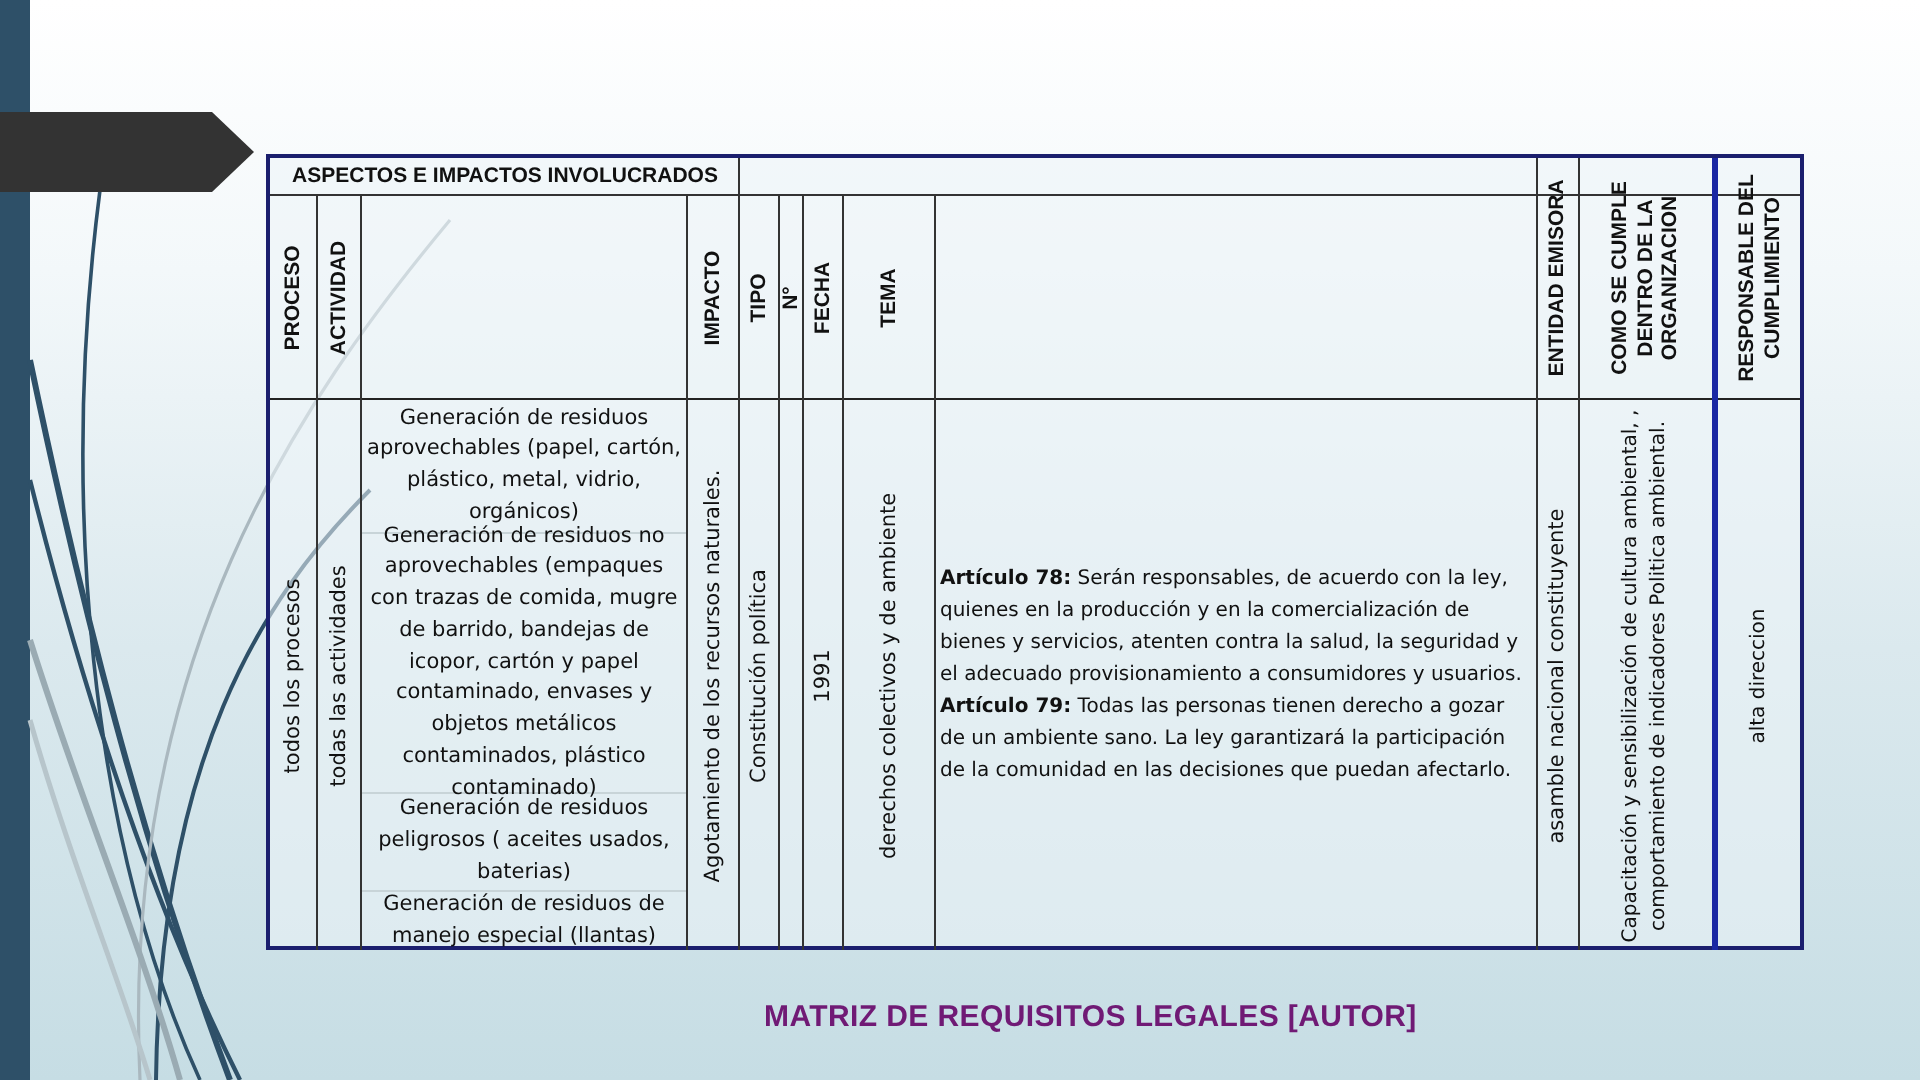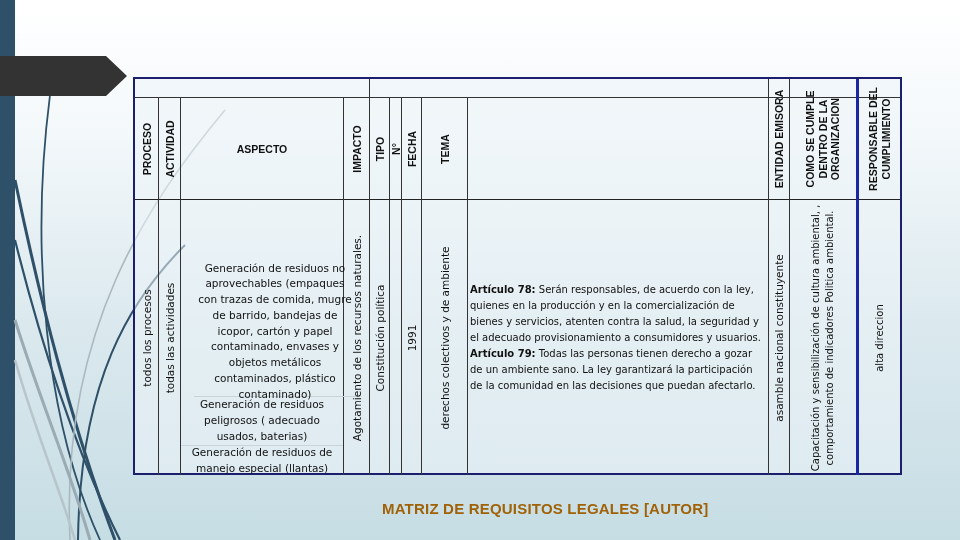--- a/index.html
+++ b/index.html
@@ -18,21 +18,21 @@
   .hdr{font-weight:bold;font-size:10.5px;font-family:"Liberation Sans",sans-serif;}
   .rot{position:absolute;left:50%;top:50%;transform:translate(-50%,-50%) rotate(-90deg);
     white-space:nowrap;text-align:center;line-height:1.2;}
   .center{display:flex;align-items:center;justify-content:center;text-align:center;}
   .body-txt{font-size:10.5px;font-family:"DejaVu Sans",sans-serif;line-height:1.45;}
   .aspect-item{position:absolute;left:0;width:100%;box-sizing:border-box;display:flex;
     align-items:center;justify-content:center;text-align:center;font-size:10.5px;
     line-height:1.5;padding:0 2px;border-bottom:1px solid #c8d4d8;}
   .articles{font-size:10px;line-height:1.6;text-align:left;}
   .caption{position:absolute;left:382px;top:500px;font-family:"Liberation Sans",sans-serif;
-    font-weight:bold;font-size:15px;color:#a16207;letter-spacing:0.2px;}
+    font-weight:bold;font-size:15px;color:#701a75;letter-spacing:0.2px;}
   .blue-line{position:absolute;top:0;width:3px;background:#1a27a3;}
 </style>
 </head>
 <body>
 
 <div class="left-bar"></div>
 
 <svg class="swirl" viewBox="0 0 260 540">
   <path d="M15 180 C40 300,70 420,115 540" stroke="#2e5068" stroke-width="3" fill="none"></path>
   <path d="M15 240 C45 360,80 460,120 540" stroke="#2e5068" stroke-width="2.2" fill="none"></path>
@@ -43,40 +43,40 @@
   <path d="M15 360 C35 430,60 490,75 540" stroke="#b7c5cb" stroke-width="2.5" fill="none"></path>
 </svg>
 
 <div class="arrow"></div>
 
 <div class="table">
 
   <div class="hline" style="top:18px;width:100%;"></div>
   <div class="hline" style="top:120px;width:100%;background:#222;"></div>
 
+  <div class="cell hdr center" style="left:0;top:0;width:235px;height:18px;">ASPECTOS E IMPACTOS INVOLUCRADOS</div>
 
   <div class="vline" style="left:23px;top:18px;height:378px;"></div>
   <div class="vline" style="left:45px;top:18px;height:378px;"></div>
   <div class="vline" style="left:208px;top:18px;height:378px;"></div>
   <div class="vline" style="left:234px;top:0;height:396px;"></div>
   <div class="vline" style="left:254px;top:18px;height:378px;"></div>
   <div class="vline" style="left:266px;top:18px;height:378px;"></div>
   <div class="vline" style="left:286px;top:18px;height:378px;"></div>
   <div class="vline" style="left:332px;top:18px;height:378px;"></div>
   <div class="vline" style="left:633px;top:0;height:396px;"></div>
   <div class="vline" style="left:654px;top:0;height:396px;"></div>
   <div class="blue-line" style="left:721px;height:396px;"></div>
 
   <div class="cell hdr" style="left:0;top:19px;width:23px;height:101px;">
     <span class="rot">PROCESO</span>
   </div>
   <div class="cell hdr" style="left:24px;top:19px;width:21px;height:101px;">
     <span class="rot">ACTIVIDAD</span>
   </div>
-  <div class="cell hdr center" style="left:46px;top:19px;width:162px;height:101px;">ASPECTO</div>
   <div class="cell hdr" style="left:209px;top:19px;width:25px;height:101px;">
     <span class="rot">IMPACTO</span>
   </div>
   <div class="cell hdr" style="left:235px;top:19px;width:19px;height:101px;">
     <span class="rot">TIPO</span>
   </div>
   <div class="cell hdr" style="left:255px;top:19px;width:11px;height:101px;">
     <span class="rot">N°</span>
   </div>
   <div class="cell hdr" style="left:267px;top:19px;width:19px;height:101px;">
@@ -103,22 +103,23 @@
   </div>
 
   <div class="cell body-txt" style="left:0;top:121px;width:23px;height:275px;">
     <span class="rot">todos los procesos</span>
   </div>
   <div class="cell body-txt" style="left:24px;top:121px;width:21px;height:275px;">
     <span class="rot">todas las actividades</span>
   </div>
 
   <div class="cell" style="left:46px;top:121px;width:162px;height:275px;">
-    <div class="aspect-item" style="top:67px;height:130px;margin-left:13px;">Generación de residuos no aprovechables (empaques con trazas de comida, mugre de barrido, bandejas de icopor, cartón y papel contaminado, envases y objetos metálicos contaminados, plástico contaminado)</div>
-    <div class="aspect-item" style="top:197px;height:49px;">Generación de residuos peligrosos ( adecuado usados, baterias)</div>
+    <div class="aspect-item" style="top:0;height:67px;">Generación de residuos aprovechables (papel, cartón, plástico, metal, vidrio, orgánicos)</div>
+    <div class="aspect-item" style="top:67px;height:130px;">Generación de residuos no aprovechables (empaques con trazas de comida, mugre de barrido, bandejas de icopor, cartón y papel contaminado, envases y objetos metálicos contaminados, plástico contaminado)</div>
+    <div class="aspect-item" style="top:197px;height:49px;">Generación de residuos peligrosos ( aceites usados, baterias)</div>
     <div class="aspect-item" style="top:246px;height:29px;border-bottom:none;text-align:center;">Generación de residuos de manejo especial (llantas)</div>
   </div>
 
   <div class="cell body-txt" style="left:209px;top:121px;width:25px;height:275px;">
     <span class="rot">Agotamiento de los recursos naturales.</span>
   </div>
   <div class="cell body-txt" style="left:235px;top:121px;width:19px;height:275px;">
     <span class="rot">Constitución política</span>
   </div>
   <div class="cell body-txt" style="left:255px;top:121px;width:11px;height:275px;">

